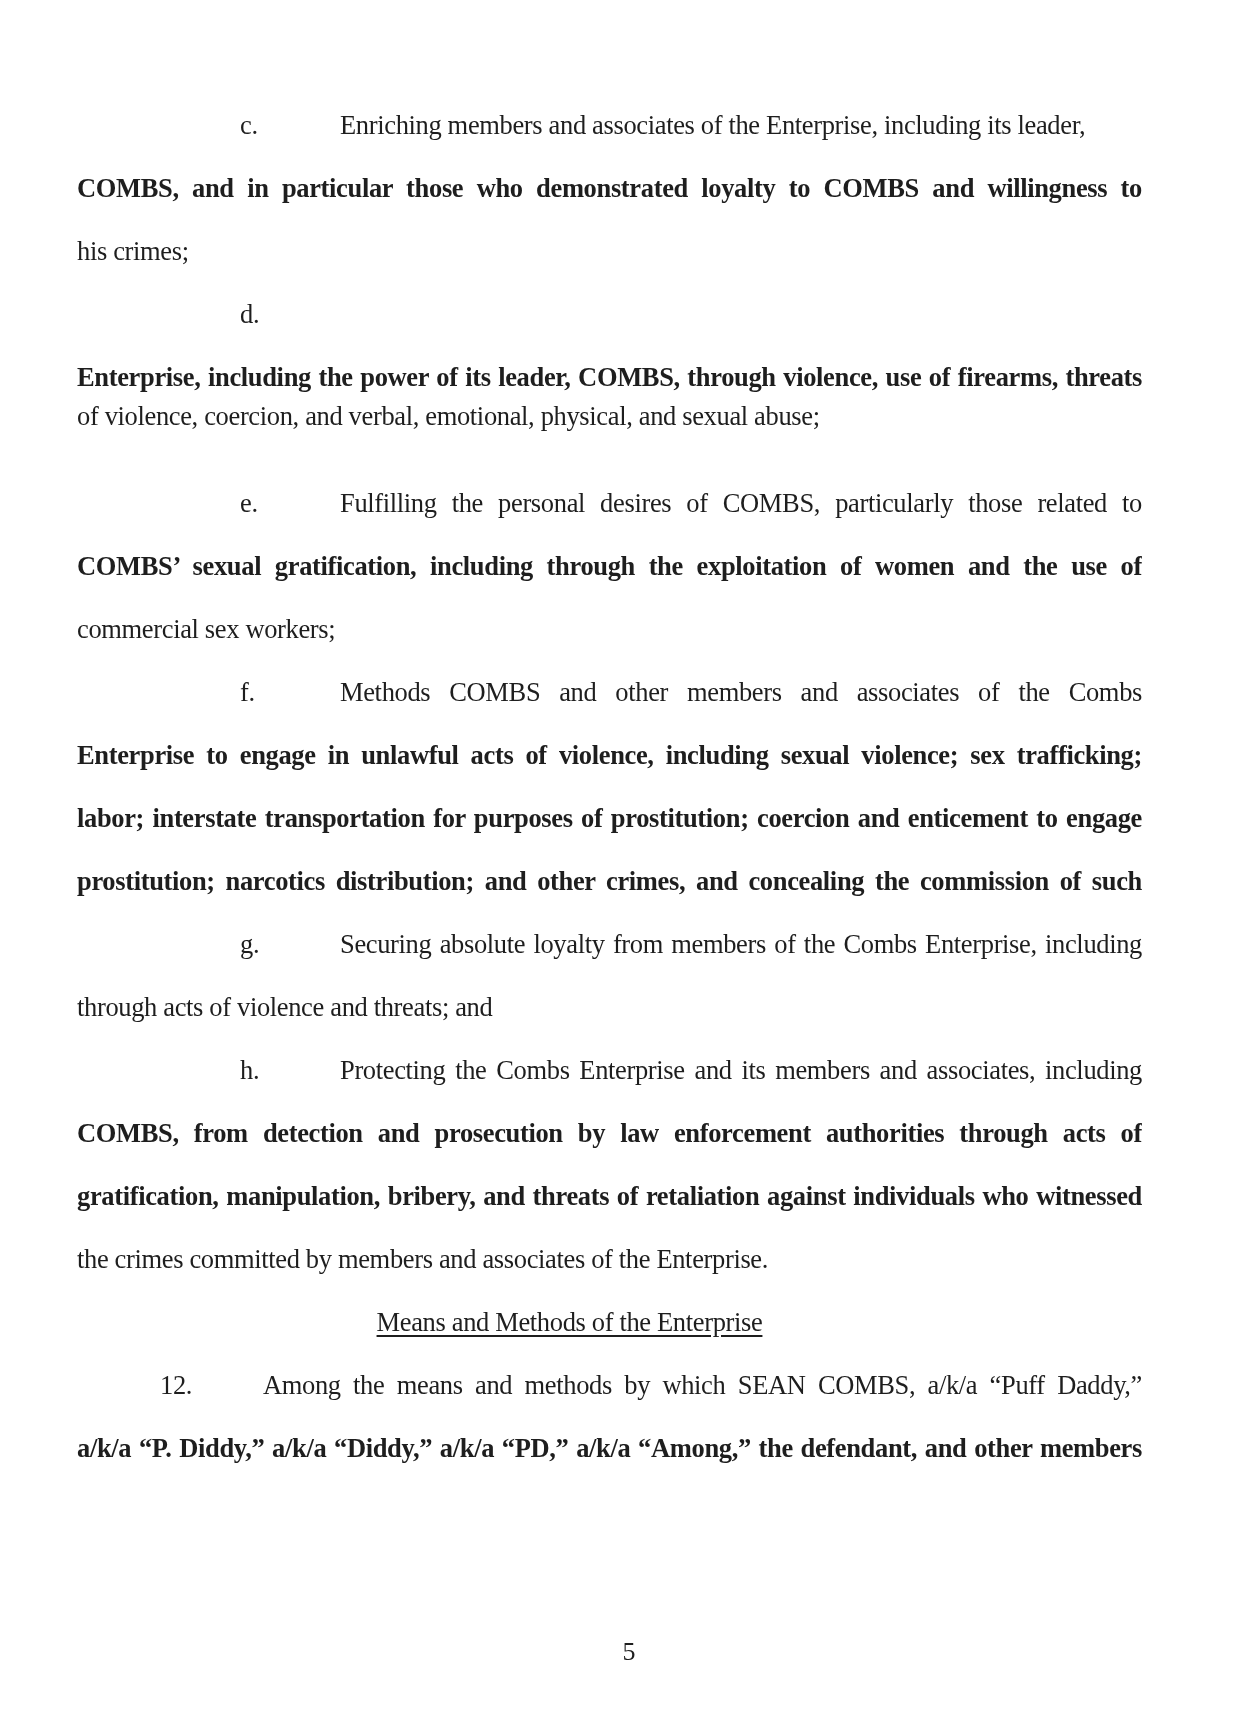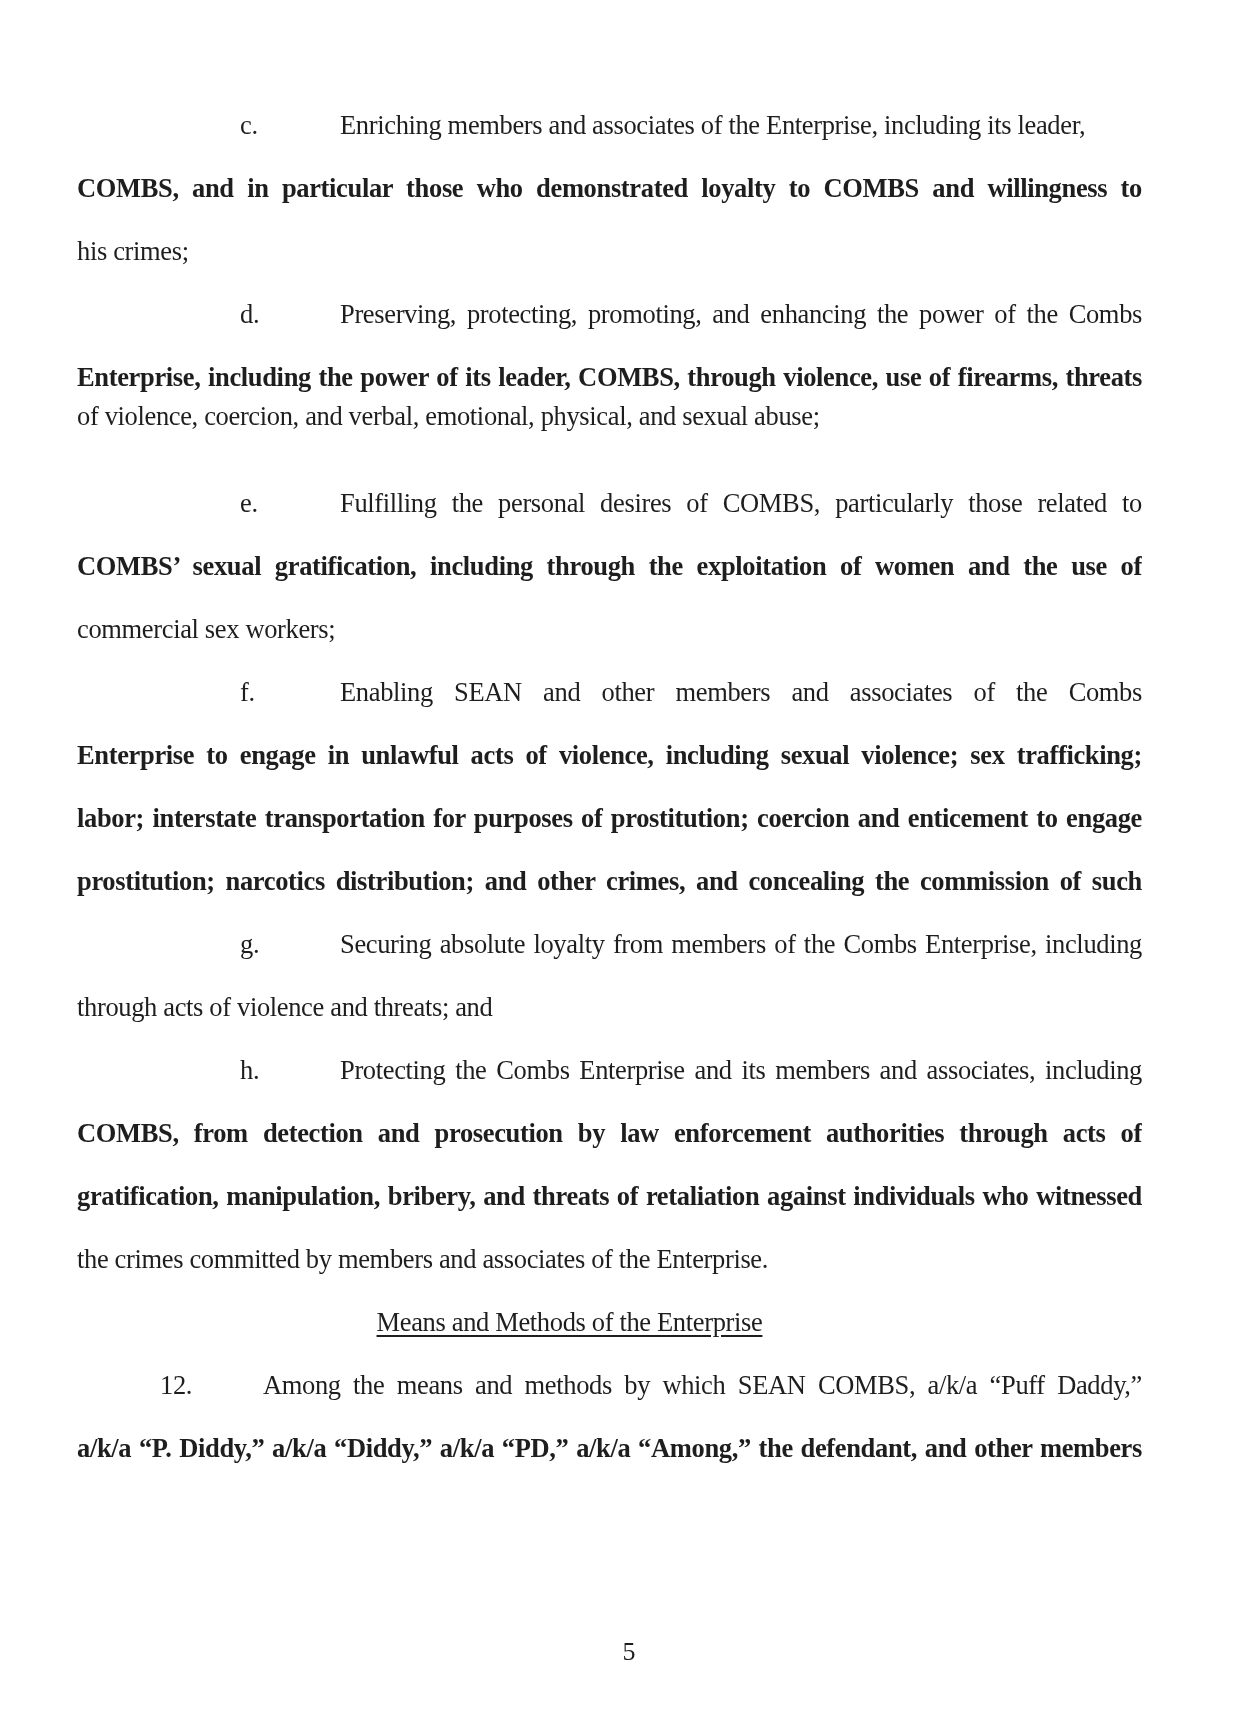--- a/index.html
+++ b/index.html
@@ -104,35 +104,34 @@
 
   <div class="line first" style="top:105px">
     <span class="label">c.</span>
     <span class="first-text">Enriching members and associates of the Enterprise, including its leader,</span>
   </div>
   <div class="line justify" style="top:168px">COMBS, and in particular those who demonstrated loyalty to COMBS and willingness to conceal</div>
   <div class="line" style="top:231px">his crimes;</div>
 
   <div class="line first" style="top:294px">
     <span class="label">d.</span>
-    <span class="first-text justify">Preserving, protecting, promoting, and enhancing the power of the Combs</span>
   </div>
   <div class="line justify" style="top:357px">Enterprise, including the power of its leader, COMBS, through violence, use of firearms, threats</div>
   <div class="line" style="top:396px">of violence, coercion, and verbal, emotional, physical, and sexual abuse;</div>
 
   <div class="line first" style="top:483px">
     <span class="label">e.</span>
     <span class="first-text justify">Fulfilling the personal desires of COMBS, particularly those related to</span>
   </div>
   <div class="line justify" style="top:546px">COMBS’ sexual gratification, including through the exploitation of women and the use of</div>
   <div class="line" style="top:609px">commercial sex workers;</div>
 
   <div class="line first" style="top:672px">
     <span class="label">f.</span>
-    <span class="first-text justify">Enabling SEAN and other members and associates of the Combs</span>
+    <span class="first-text justify">Methods COMBS and other members and associates of the Combs</span>
   </div>
   <div class="line justify" style="top:735px">Enterprise to engage in unlawful acts of violence, including sexual violence; sex trafficking; forced</div>
   <div class="line justify" style="top:798px">labor; interstate transportation for purposes of prostitution; coercion and enticement to engage in</div>
   <div class="line justify" style="top:861px">prostitution; narcotics distribution; and other crimes, and concealing the commission of such acts;</div>
 
   <div class="line first" style="top:924px">
     <span class="label">g.</span>
     <span class="first-text justify">Securing absolute loyalty from members of the Combs Enterprise, including</span>
   </div>
   <div class="line" style="top:987px">through acts of violence and threats; and</div>

